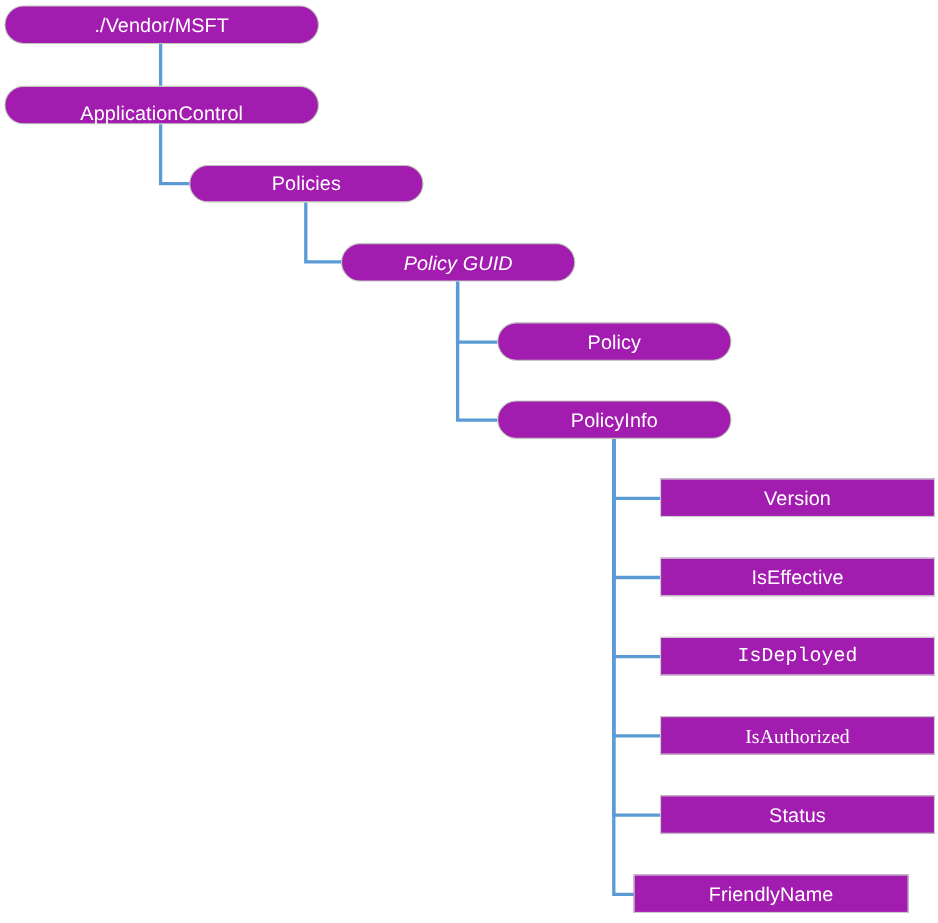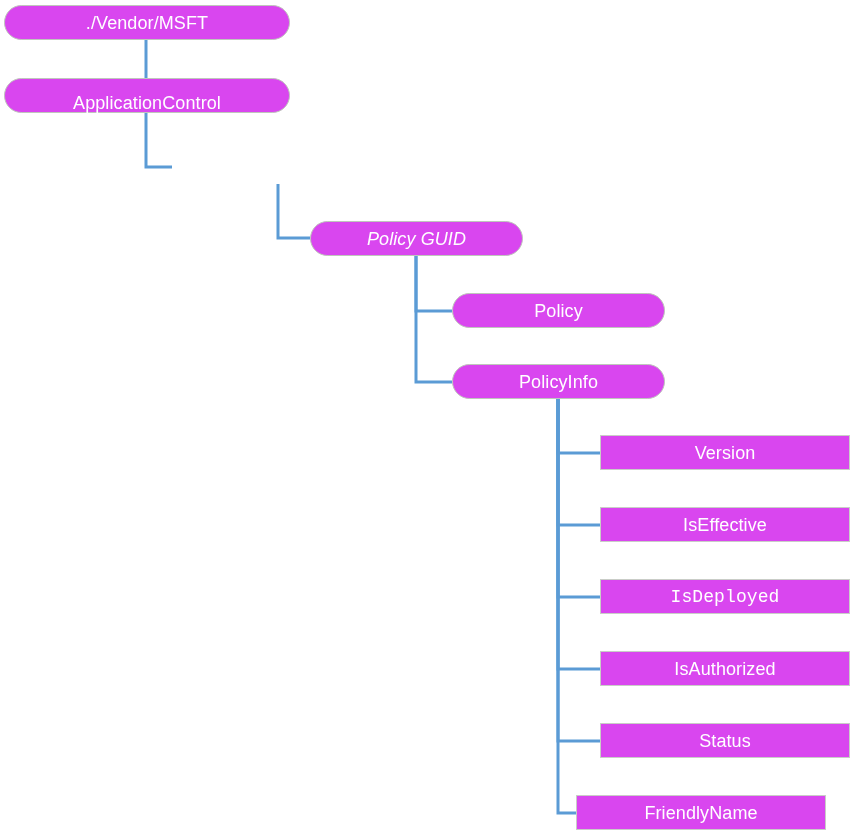--- a/index.html
+++ b/index.html
@@ -22,21 +22,21 @@
     position: absolute;
     left: 0;
     top: 0;
     width: 853px;
     height: 839px;
     pointer-events: none;
   }
   .node {
     position: absolute;
     box-sizing: border-box;
-    background: #d946ef;
+    background: #a21caf;
     border: 1px solid #C8CCC6;
     color: #FFFFFF;
     display: flex;
     align-items: center;
     justify-content: center;
     font-size: 18px;
     line-height: 1;
     letter-spacing: 0.1px;
     text-align: center;
     white-space: nowrap;
@@ -87,20 +87,23 @@
   </svg>
 
   <div class="node rounded" style="left:4px; top:5px; width:286px; height:35px;">
     <span class="node-label">./Vendor/MSFT</span>
   </div>
 
   <div class="node rounded" style="left:4px; top:78px; width:286px; height:35px;align-items:flex-end;">
     <span class="node-label">ApplicationControl</span>
   </div>
 
+  <div class="node rounded" style="left:172px; top:150px; width:213px; height:34px;">
+    <span class="node-label">Policies</span>
+  </div>
 
   <div class="node rounded italic" style="left:310px; top:221px; width:213px; height:35px;">
     <span class="node-label">Policy GUID</span>
   </div>
 
   <div class="node rounded" style="left:452px; top:293px; width:213px; height:35px;">
     <span class="node-label">Policy</span>
   </div>
 
   <div class="node rounded" style="left:452px; top:364px; width:213px; height:35px;">
@@ -112,21 +115,21 @@
   </div>
 
   <div class="node rect" style="left:600px; top:507px; width:250px; height:35px;">
     <span class="node-label">IsEffective</span>
   </div>
 
   <div class="node rect" style="left:600px; top:579px; width:250px; height:35px;font-family:Liberation Mono, monospace;">
     <span class="node-label">IsDeployed</span>
   </div>
 
-  <div class="node rect" style="left:600px; top:651px; width:250px; height:35px;">
+  <div class="node rect" style="left:600px; top:651px; width:250px; height:35px;font-family:Liberation Serif, serif;">
     <span class="node-label">IsAuthorized</span>
   </div>
 
   <div class="node rect" style="left:600px; top:723px; width:250px; height:35px;">
     <span class="node-label">Status</span>
   </div>
 
   <div class="node rect" style="left:576px; top:795px; width:250px; height:35px;">
     <span class="node-label">FriendlyName</span>
   </div>

